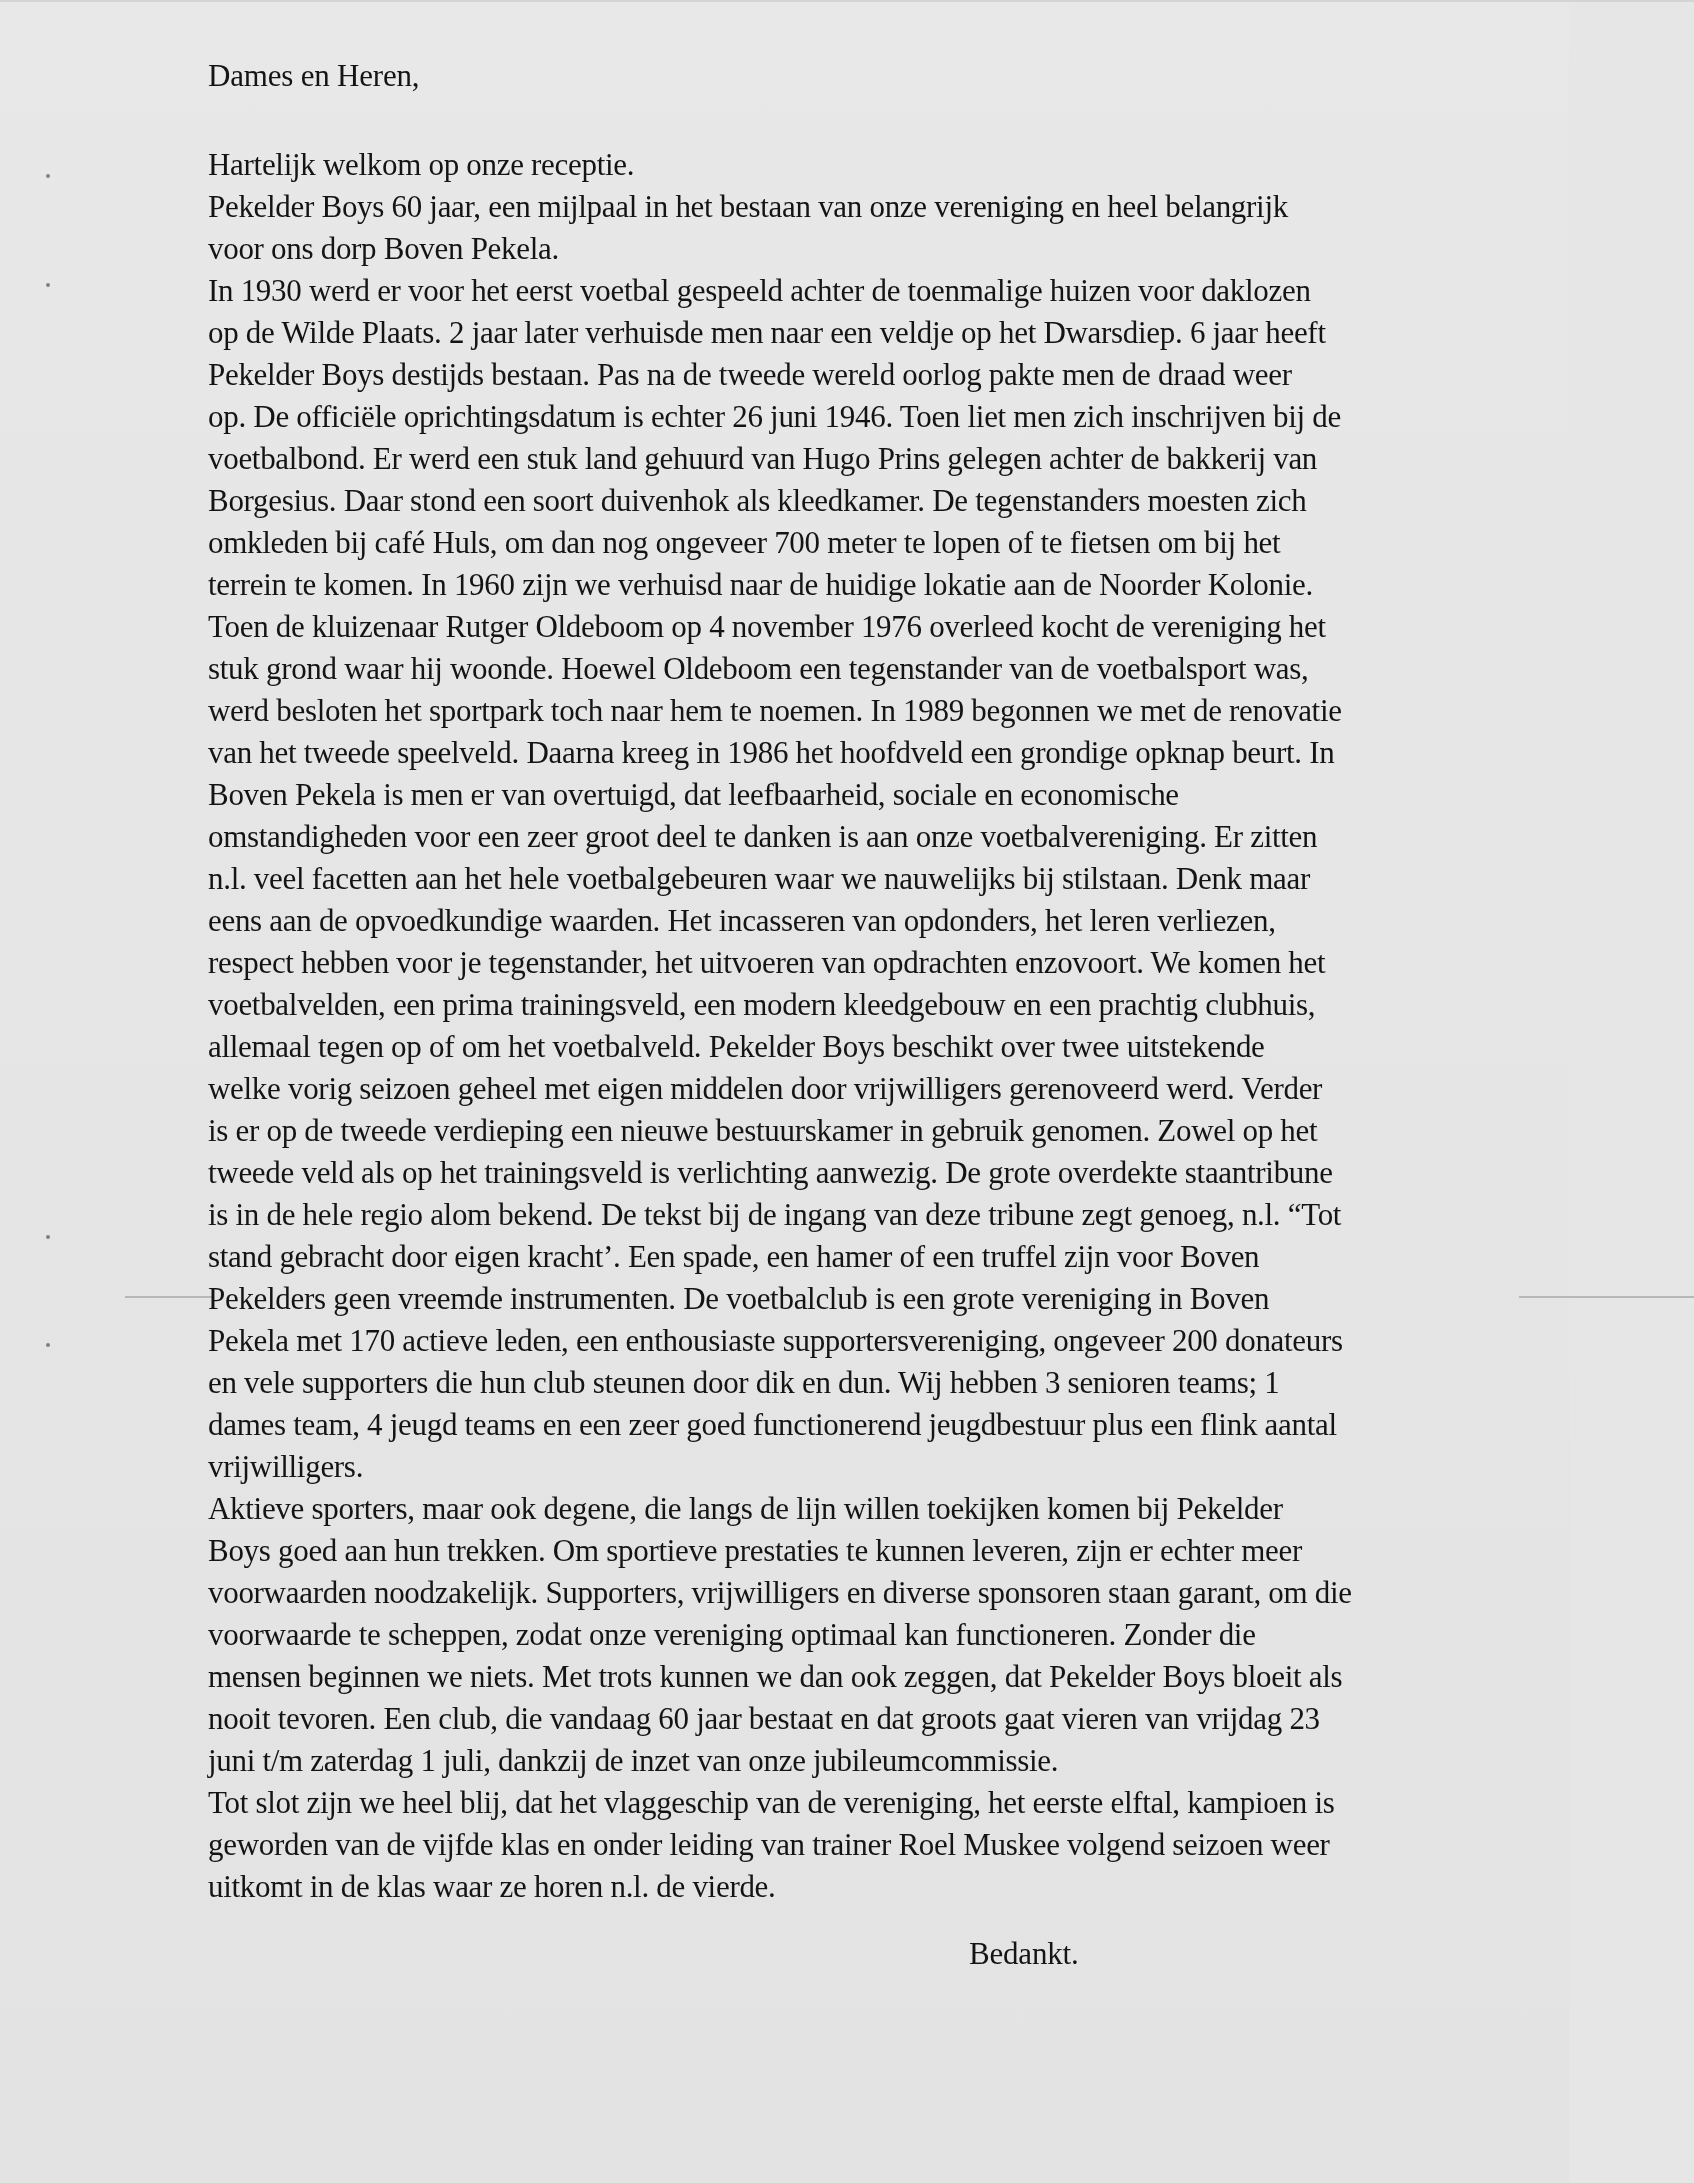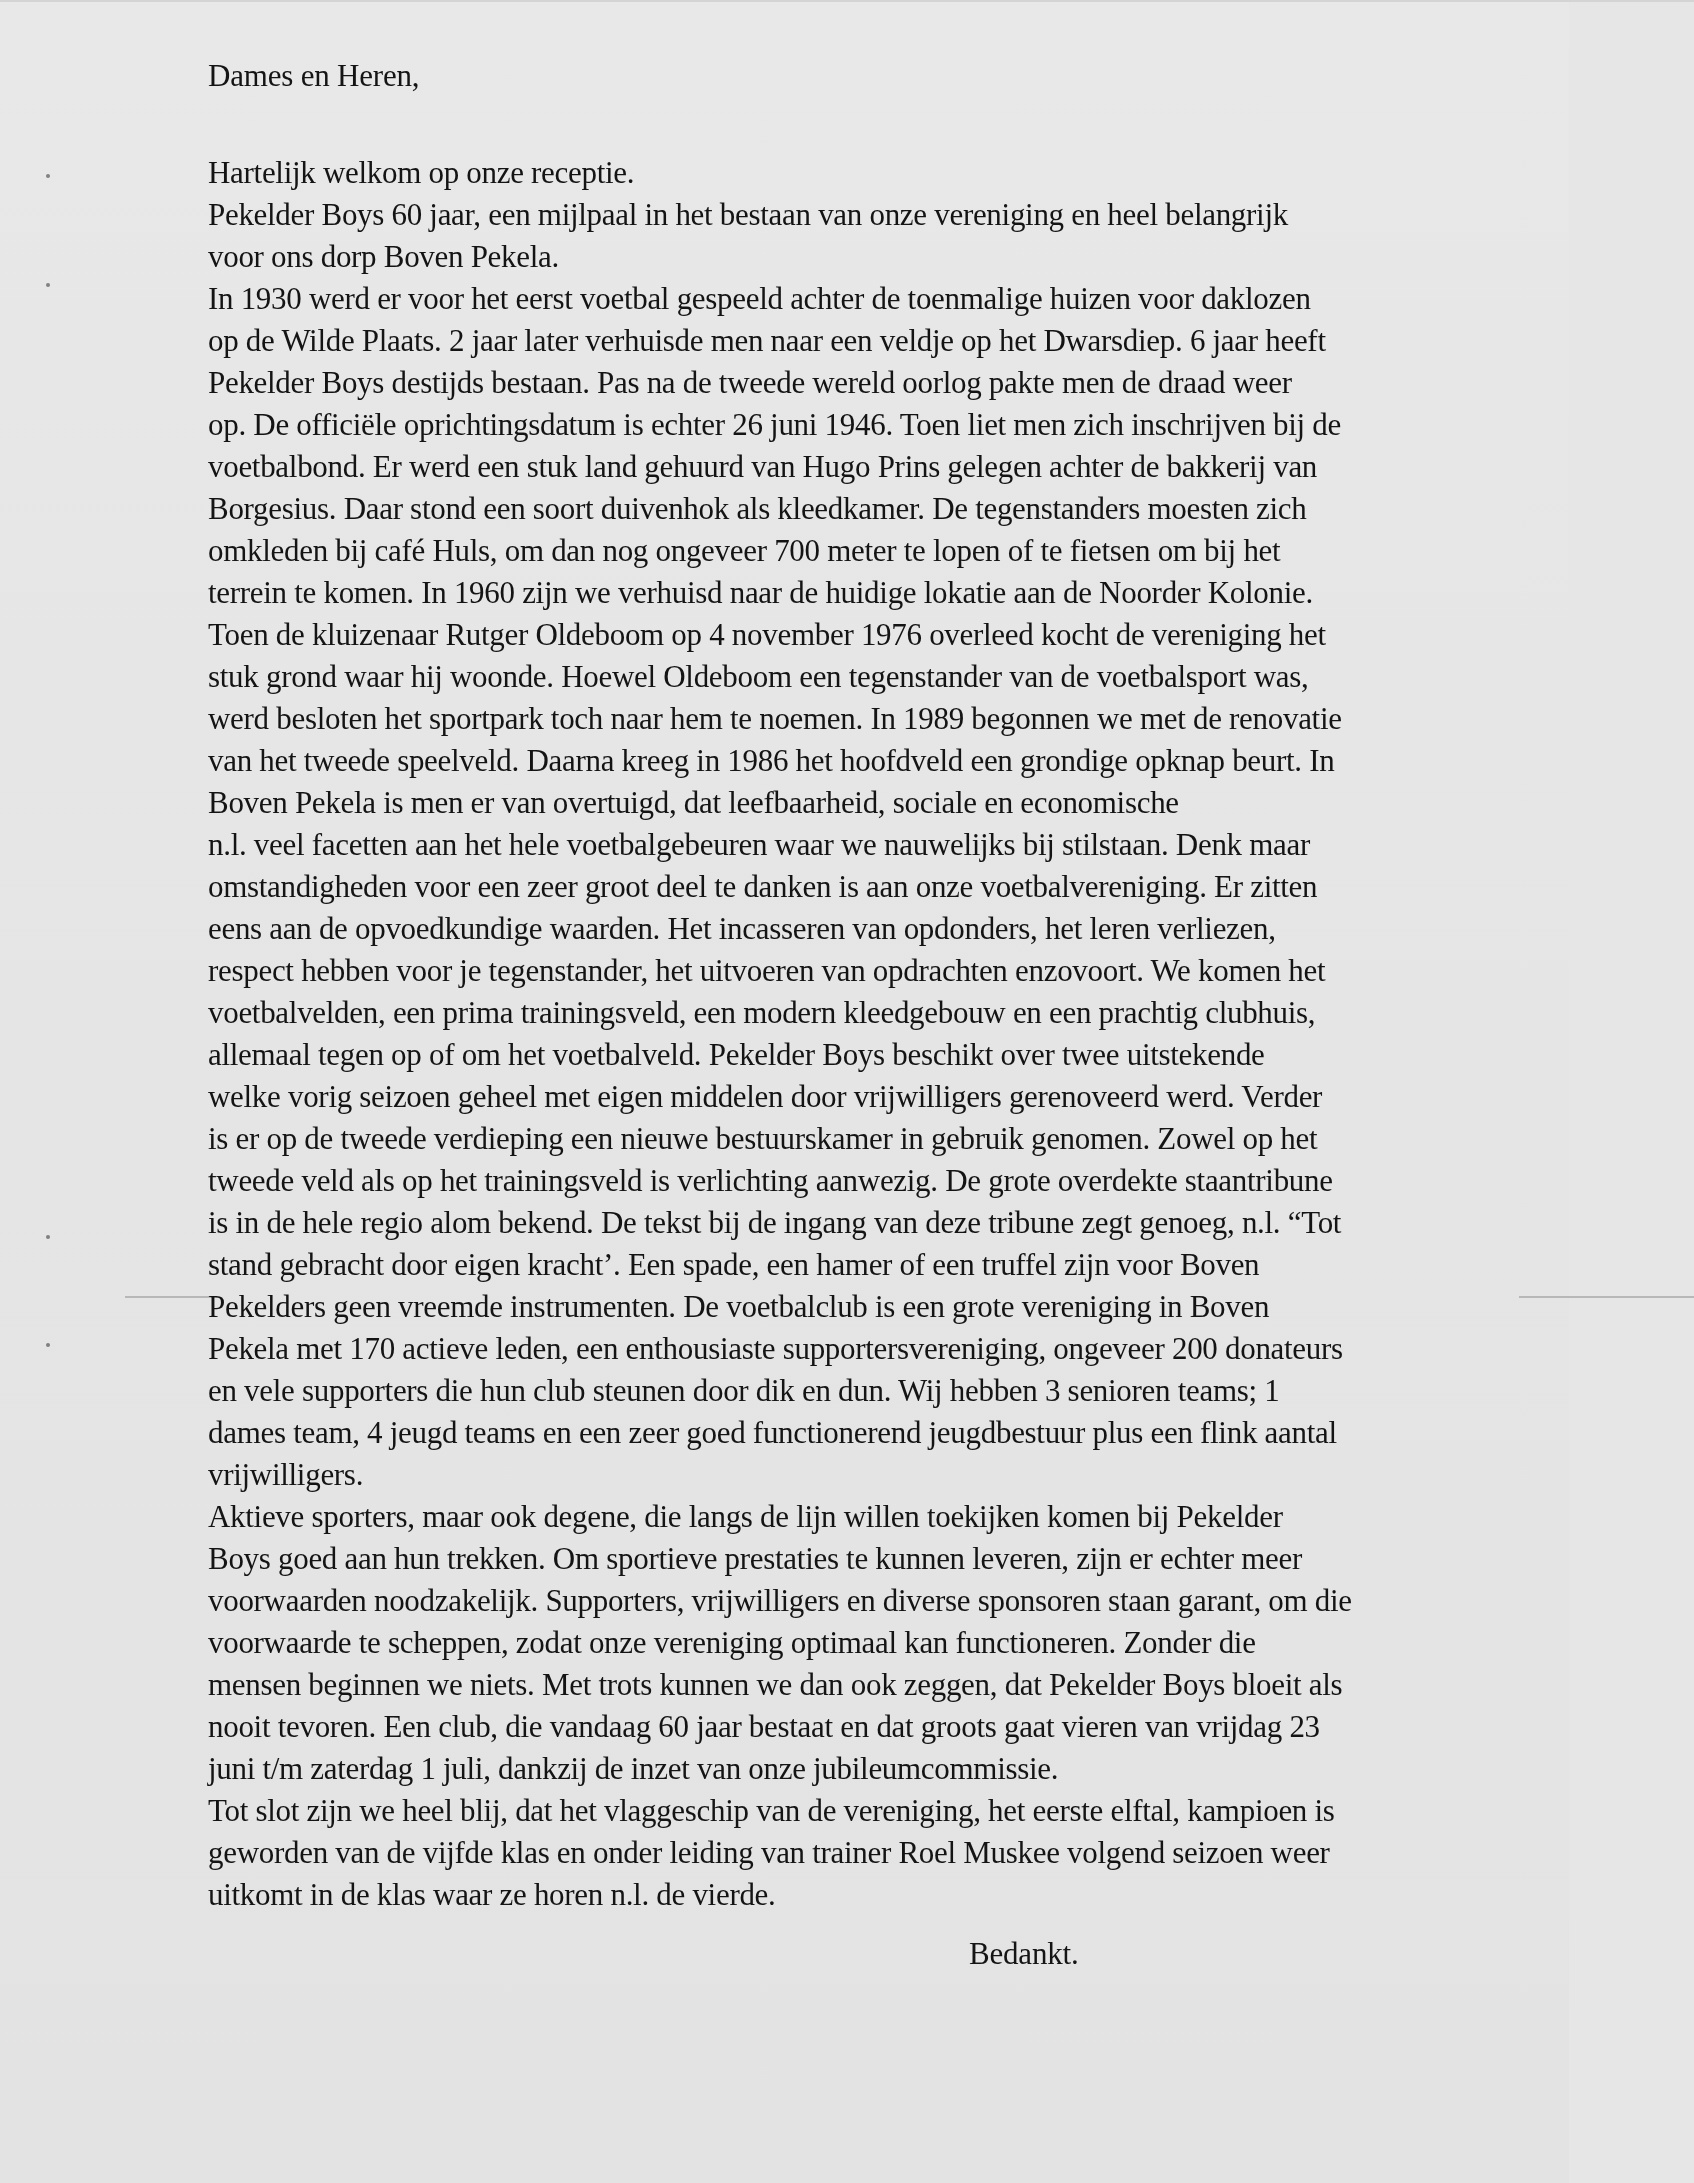--- a/index.html
+++ b/index.html
@@ -23,21 +23,21 @@
     left: 208px;
     top: 55px;
     font-size: 31px;
     line-height: 42px;
     white-space: nowrap;
     letter-spacing: -0.2px;
   }
   .body-text {
     position: absolute;
     left: 208px;
-    top: 152px;
+    top: 144px;
     width: 1397px;
   }
   .line {
     display: block;
     font-size: 31px;
     line-height: 42px;
     height: 42px;
     white-space: nowrap;
     letter-spacing: -0.3px;
   }
@@ -97,22 +97,22 @@
     <span class="line">op. De officiële oprichtingsdatum is echter 26 juni 1946. Toen liet men zich inschrijven bij de</span>
     <span class="line">voetbalbond. Er werd een stuk land gehuurd  van Hugo Prins gelegen achter de bakkerij van</span>
     <span class="line">Borgesius. Daar stond een soort duivenhok als kleedkamer. De tegenstanders moesten zich</span>
     <span class="line">omkleden  bij café Huls, om dan nog ongeveer 700 meter te lopen of te fietsen om bij het</span>
     <span class="line">terrein te komen. In 1960 zijn we verhuisd naar de huidige lokatie aan de Noorder Kolonie.</span>
     <span class="line">Toen de kluizenaar Rutger Oldeboom op 4 november 1976 overleed kocht de vereniging het</span>
     <span class="line">stuk grond waar hij  woonde.  Hoewel Oldeboom een tegenstander van de voetbalsport was,</span>
     <span class="line">werd besloten het sportpark toch naar hem te noemen. In 1989 begonnen we met de renovatie</span>
     <span class="line">van het tweede speelveld. Daarna kreeg in 1986 het hoofdveld een grondige opknap beurt. In</span>
     <span class="line">Boven Pekela is men er van overtuigd, dat leefbaarheid, sociale en economische</span>
+    <span class="line">omstandigheden voor een zeer groot deel  te danken is aan onze voetbalvereniging. Er zitten</span>
     <span class="line">n.l. veel facetten aan  het hele voetbalgebeuren waar we nauwelijks bij stilstaan. Denk maar</span>
-    <span class="line">omstandigheden voor een zeer groot deel  te danken is aan onze voetbalvereniging. Er zitten</span>
     <span class="line">eens aan de opvoedkundige waarden. Het incasseren van opdonders, het leren verliezen,</span>
     <span class="line">respect hebben voor je tegenstander, het uitvoeren van opdrachten enzovoort. We komen het</span>
     <span class="line">voetbalvelden, een prima trainingsveld,  een modern kleedgebouw en een prachtig clubhuis,</span>
     <span class="line">allemaal tegen op of om het voetbalveld. Pekelder Boys beschikt over twee uitstekende</span>
     <span class="line">welke vorig seizoen geheel met eigen middelen door vrijwilligers gerenoveerd werd. Verder</span>
     <span class="line">is er op de tweede verdieping een nieuwe bestuurskamer in gebruik genomen. Zowel op het</span>
     <span class="line">tweede veld als op het trainingsveld is verlichting aanwezig. De grote overdekte staantribune</span>
     <span class="line">is in de hele regio  alom bekend. De tekst bij de ingang van deze tribune zegt genoeg, n.l. “Tot</span>
     <span class="line">stand gebracht door eigen kracht’. Een spade, een hamer of een truffel zijn voor Boven</span>
     <span class="line">Pekelders geen vreemde instrumenten. De voetbalclub is een grote vereniging in Boven</span>

